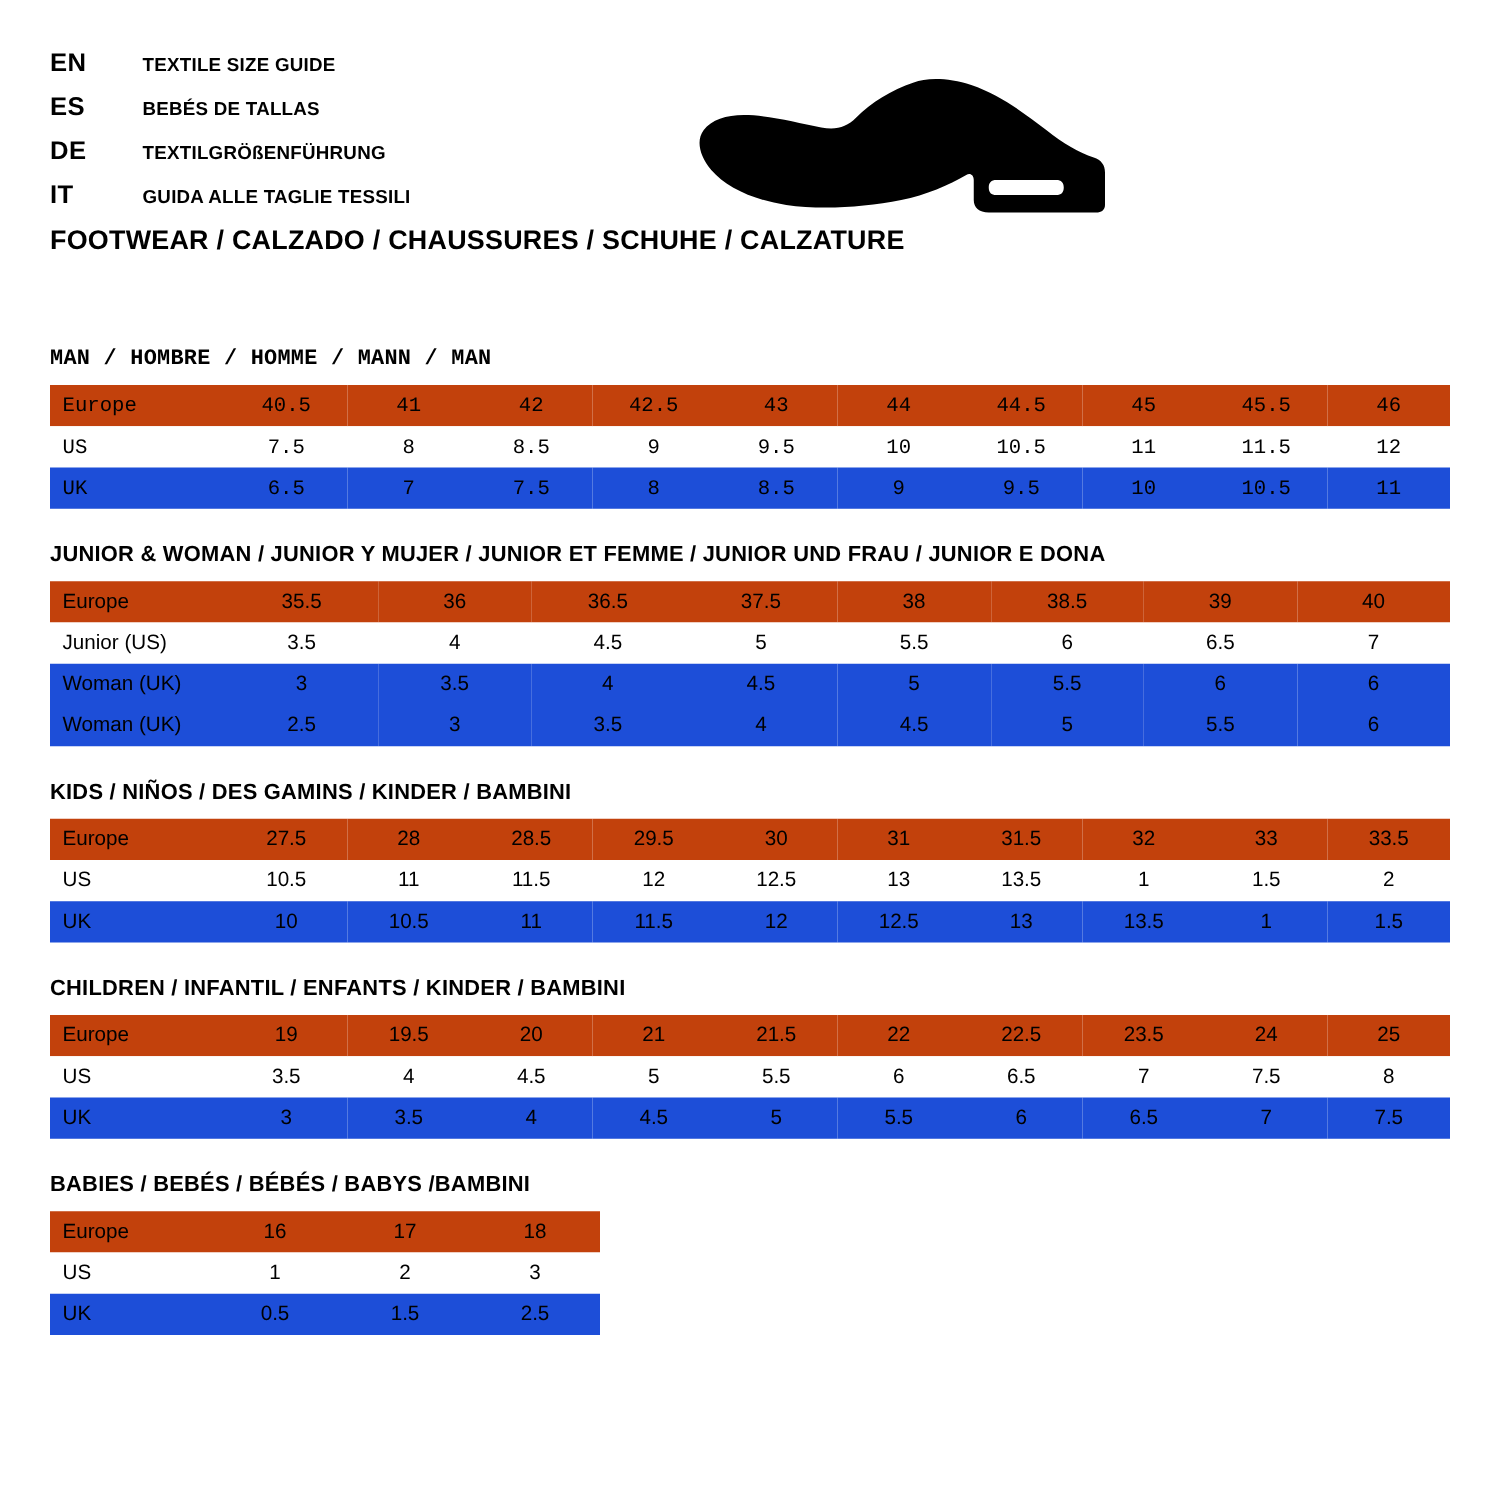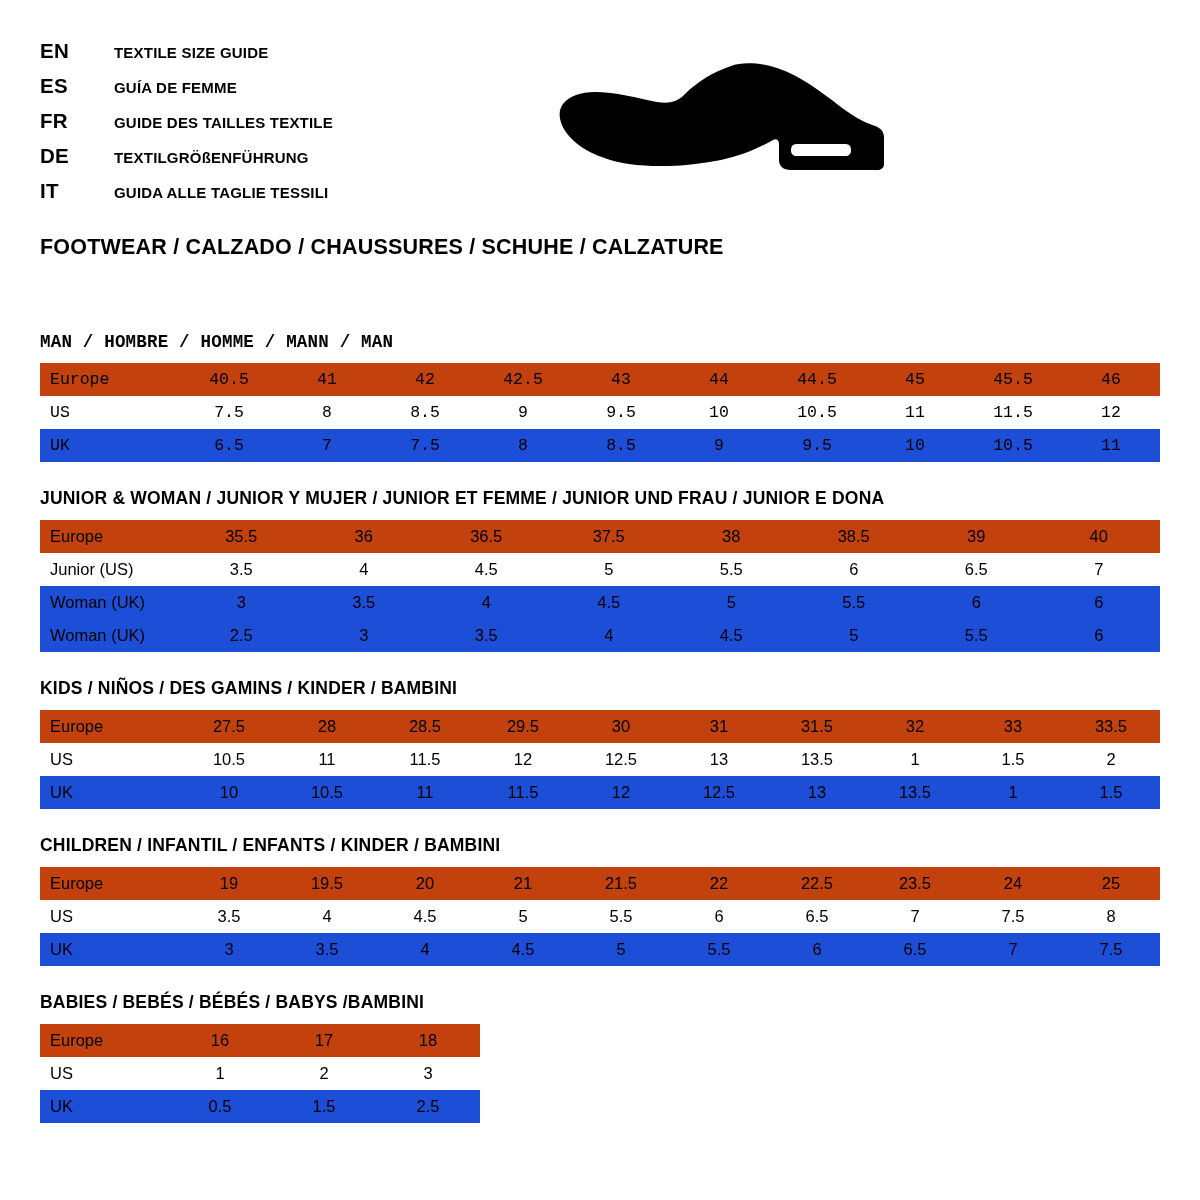--- a/index.html
+++ b/index.html
@@ -49,21 +49,20 @@
     letter-spacing: 0.2px;
   }
   .shoe-wrap {
     width: 370px;
     margin-right: 46px;
     margin-top: 26px;
   }
   .shoe-wrap svg { display: block; }
 
   .footwear-line {
-    margin-top: 26px;
     font-size: 21.5px;
     font-weight: bold;
     letter-spacing: 0.2px;
   }
 
   
   .section {
     margin-top: 26px;
   }
   .section.first { margin-top: 72px; font-family: Liberation Mono, monospace; }
@@ -110,25 +109,21 @@
 <div class="page">
 
   <div class="header">
     <div class="lang-block">
       <div class="lang-row">
         <span class="lang-code">EN</span>
         <span class="lang-title">TEXTILE SIZE GUIDE</span>
       </div>
       <div class="lang-row">
         <span class="lang-code">ES</span>
-        <span class="lang-title">GUÍA DE FEMME</span>
-      </div>
-      <div class="lang-row">
-        <span class="lang-code">FR</span>
-        <span class="lang-title">GUIDE DES TAILLES TEXTILE</span>
+        <span class="lang-title">BEBÉS DE TALLAS</span>
       </div>
       <div class="lang-row">
         <span class="lang-code">DE</span>
         <span class="lang-title">TEXTILGRÖßENFÜHRUNG</span>
       </div>
       <div class="lang-row">
         <span class="lang-code">IT</span>
         <span class="lang-title">GUIDA ALLE TAGLIE TESSILI</span>
       </div>
     </div>

